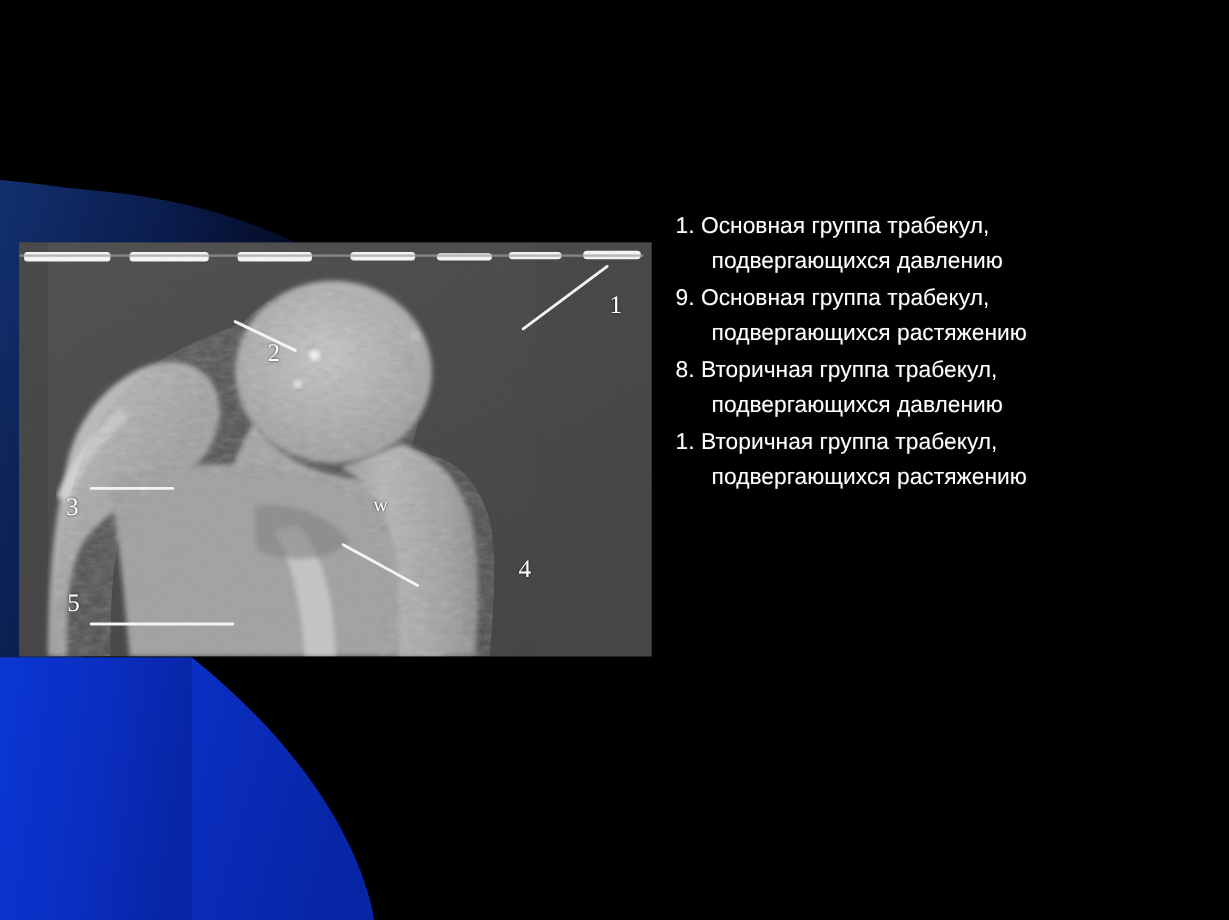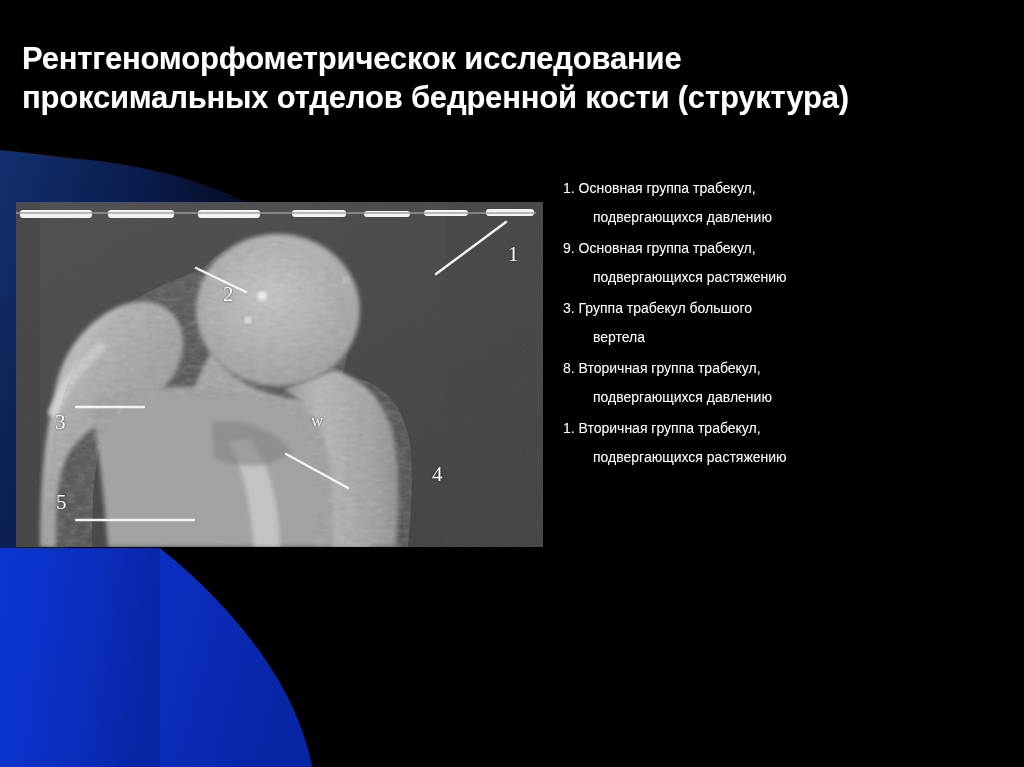--- a/index.html
+++ b/index.html
@@ -52,21 +52,21 @@
   
   #legend {
     position: absolute;
     left: 563px;
     top: 174px;
     width: 455px;
     color: #ffffff;
   }
   .legend-item {
     display: block;
-    font-size: 14px;
+    font-size: 19px;
     line-height: 29px;
     color: #ffffff;
     margin: 0 0 2px 0;
     padding-left: 30px;
     text-indent: -30px;
     white-space: pre-line;
     text-shadow: 0 0 1px rgba(255,255,255,.25);
   }
   .legend-item.legend-note {
     padding-left: 0;
@@ -117,21 +117,20 @@
       </linearGradient>
     </defs>
 
     <path d="M0,150 L0,300 L300,240 C250,200 160,165 0,150 Z" fill="url(#navyGrad)"></path>
     <path d="M0,155 L0,560 C120,555 230,470 300,230 C200,170 110,156 0,155 Z" fill="url(#navyGrad)" opacity="0.95"></path>
 
     <path d="M0,548 L160,548 C250,620 300,700 312,767 L0,767 Z" fill="url(#blueGrad)"></path>
     <rect x="0" y="548" width="160" height="219" fill="url(#blueGrad)"></rect>
   </svg>
 
-  <h1 id="title">Рентгеноморфометрическок исследование проксимальных отделов бедренной кости (структура)</h1>
 
   <div id="xray">
     <svg width="527" height="345" viewBox="0 0 527 345">
       <defs>
         <linearGradient id="filmBg" x1="0" y1="0" x2="0.9" y2="1">
           <stop offset="0" stop-color="#4e4e4e"></stop>
           <stop offset="0.55" stop-color="#474747"></stop>
           <stop offset="1" stop-color="#414141"></stop>
         </linearGradient>
         <radialGradient id="headGrad" cx="0.45" cy="0.4" r="0.7">
@@ -252,21 +251,19 @@
     <span class="xr-label" style="left:416px; top:262px;">4</span>
     <span class="xr-label" style="left:40px;  top:290px;">5</span>
     <span class="xr-label small" style="left:295px; top:208px;">w</span>
   </div>
 
   <div id="legend">
     <div class="legend-item">1. Основная группа трабекул,
     подвергающихся давлению</div>
     <div class="legend-item">9. Основная группа трабекул,
     подвергающихся растяжению</div>
-    <div class="legend-item">3. Группа трабекул большого
-    вертела</div>
     <div class="legend-item">8. Вторичная группа трабекул,
     подвергающихся давлению</div>
     <div class="legend-item">1. Вторичная группа трабекул,
     подвергающихся растяжению</div>
   </div>
 
 </div>
 
 </body></html>

